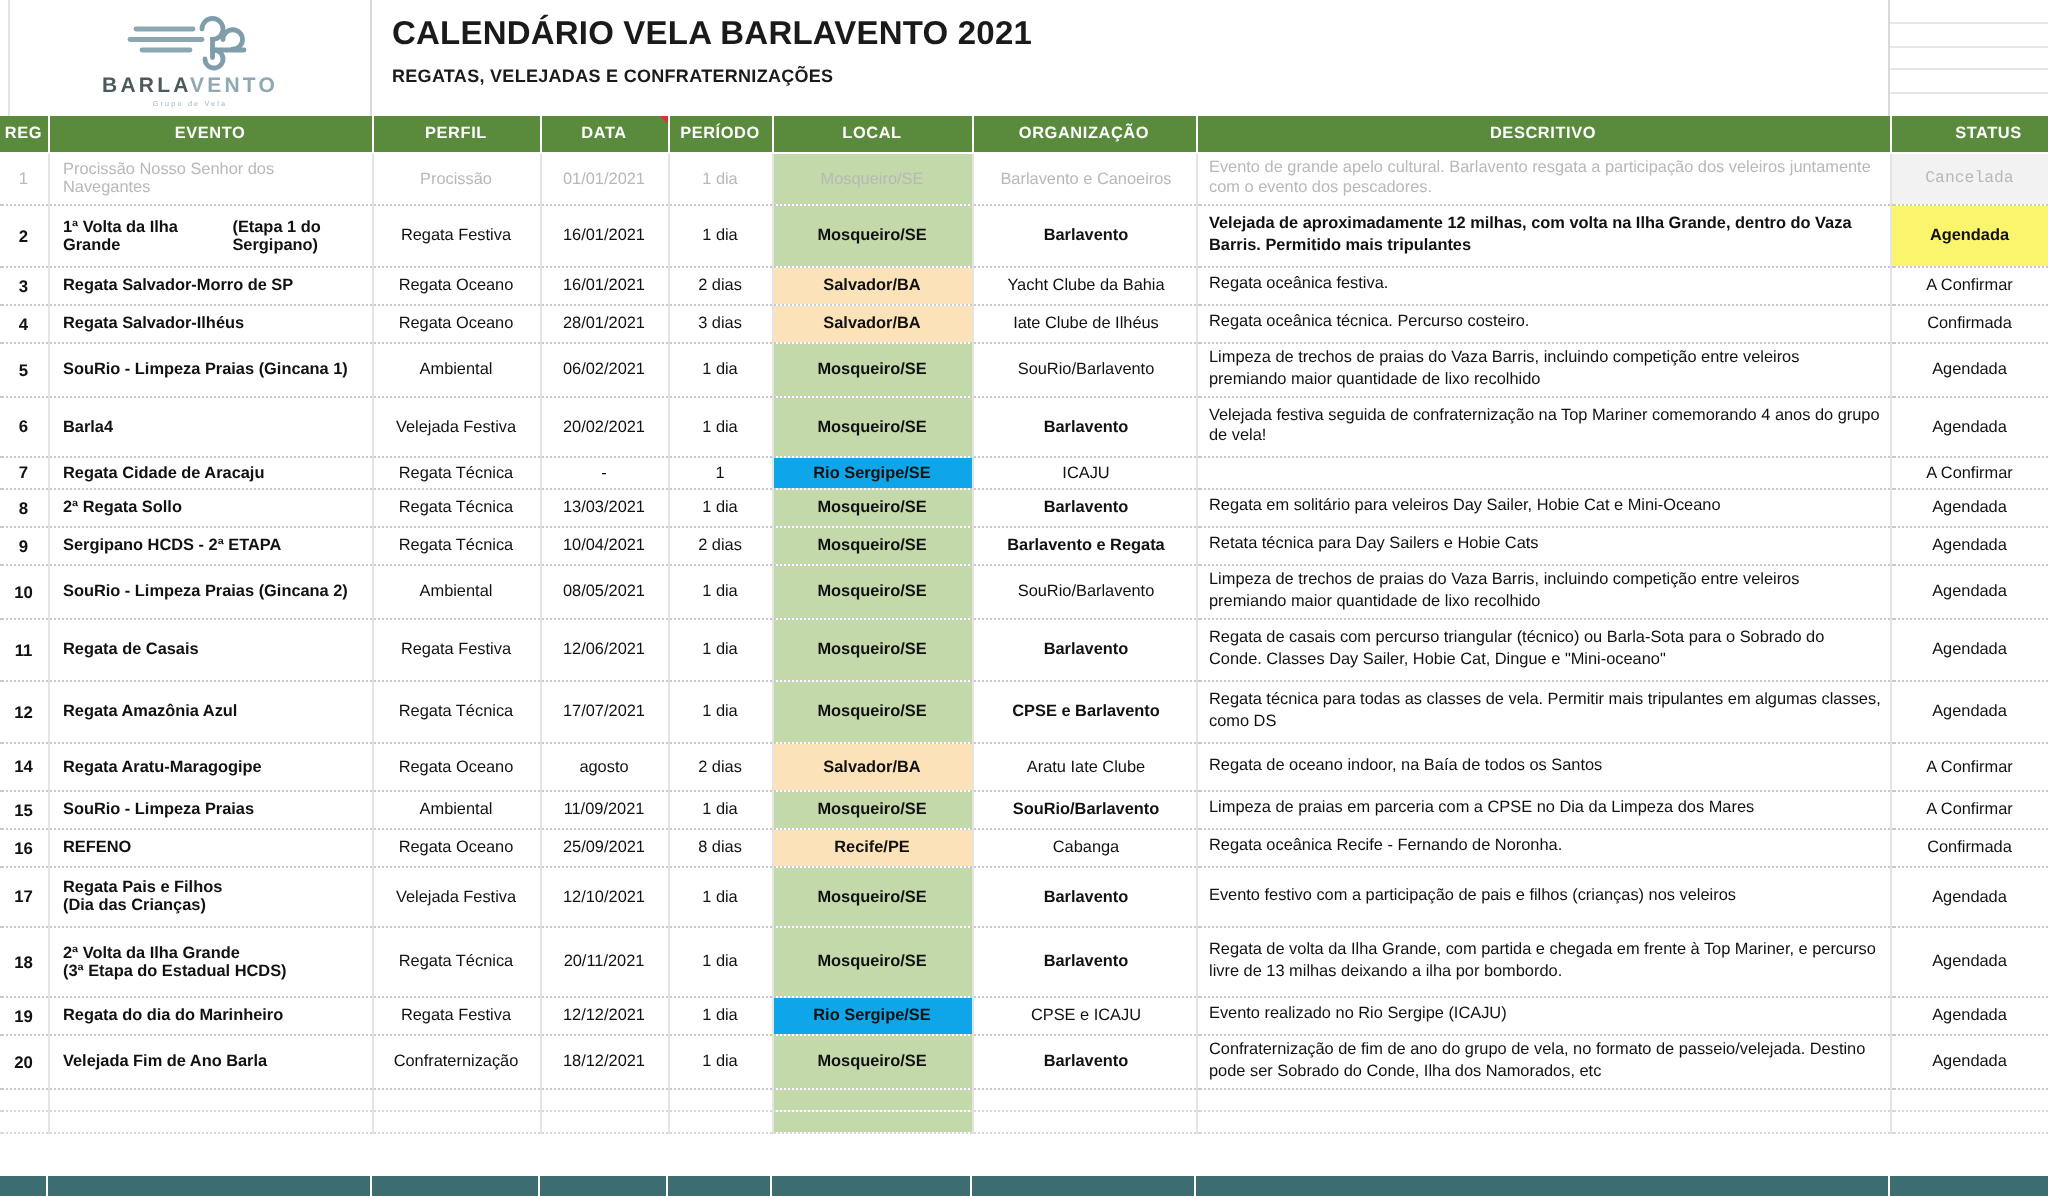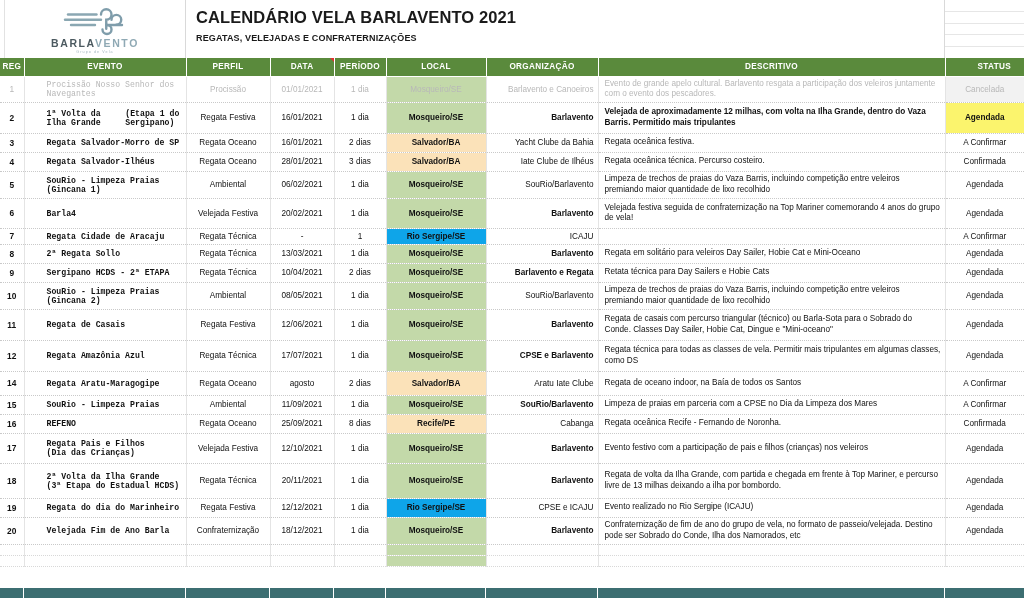--- a/index.html
+++ b/index.html
@@ -133,32 +133,32 @@
 
   tbody td {
     border-bottom: 1px dotted #c9c9c9;
     border-right: 1px solid #e4e4e4;
     padding: 2px 4px;
     color: #111111;
   }
   tbody tr td:last-child { border-right: none; }
 
   td.c-reg   { text-align: center; font-weight: 700; font-size: 8.4px; }
-  td.c-event { text-align: left; font-weight: 700; padding-left: 22px; font-family: Liberation Mono, monospace; }
+  td.c-event { text-align: left; font-weight: 700; padding-left: 7px; }
   td.c-perfil, td.c-data, td.c-periodo, td.c-local { text-align: center; }
-  td.c-org   { text-align: right; padding-left: 6px; }
+  td.c-org   { text-align: center; padding-left: 6px; }
   td.c-desc  { text-align: left; padding-left: 6px; line-height: 1.28; }
   td.c-status{ text-align: center; }
 
   
   .fill-green  { background: #c3d9a9; font-weight: 700; }
   .fill-orange { background: #fbe2b9; font-weight: 700; }
   .fill-blue   { background: #0ea5e9; font-weight: 700; }
   .fill-yellow { background: #fbf46d; font-weight: 700; }
-  .fill-grey   { background: #f2f2f2; }
+  .fill-grey   { background: #f2f2f2; font-family: Liberation Mono, monospace; }
   .muted       { color: #b8b8b8 !important; font-weight: 400 !important; }
   .bold        { font-weight: 700; }
   .normal      { font-weight: 400; }
 
   .evt-two { display: flex; justify-content: space-between; gap: 20px; }
 
   
   tbody tr.empty td { height: 11px; border-bottom: 1px dotted #d8d8d8; }
 
   

